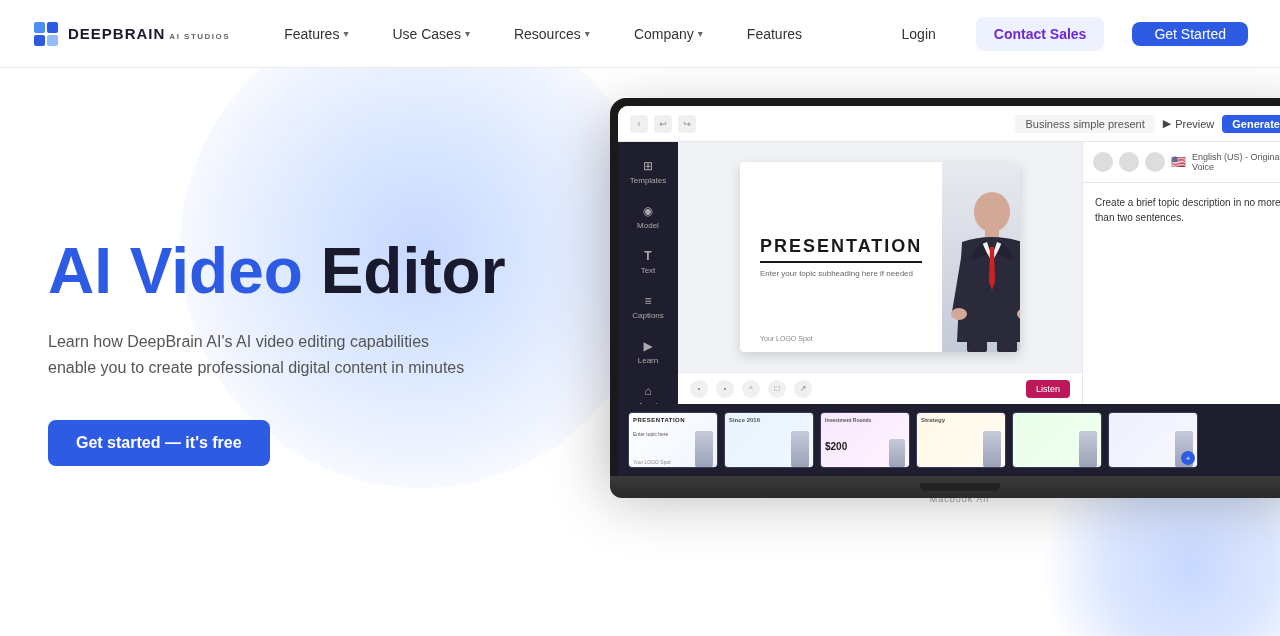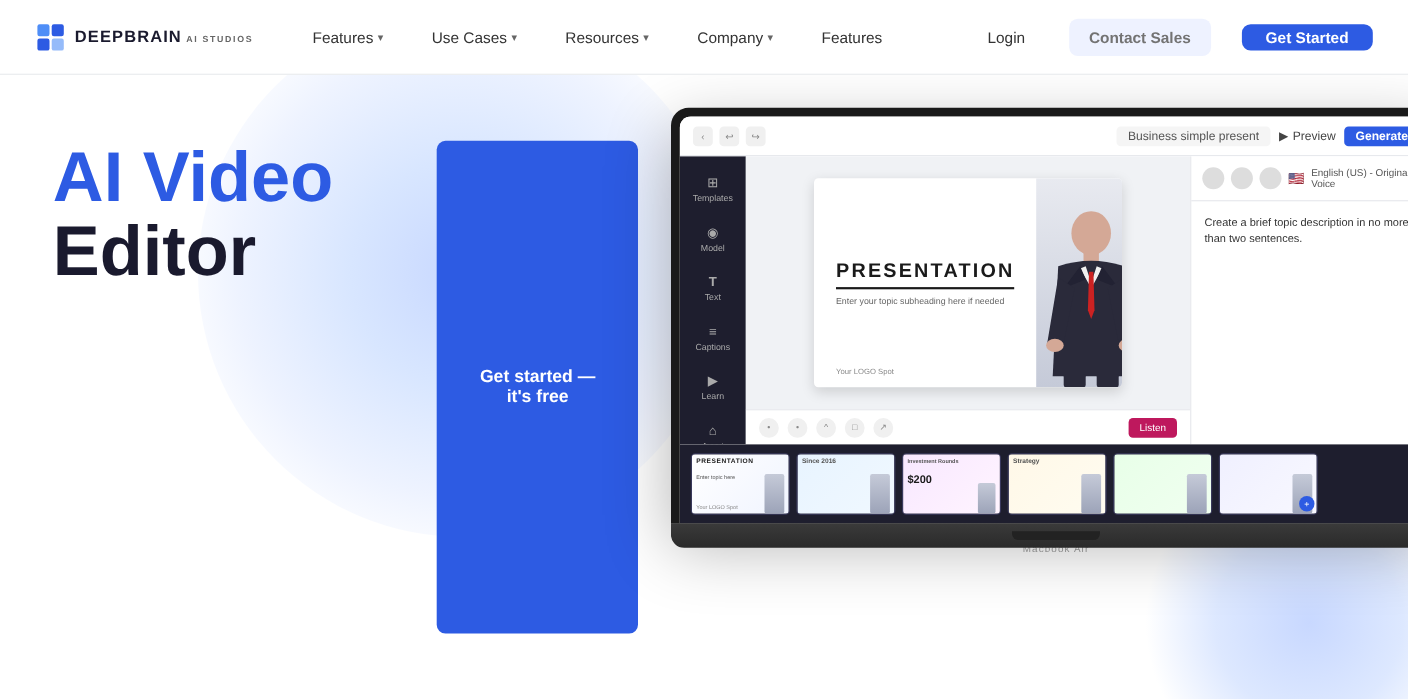--- a/index.html
+++ b/index.html
@@ -57,30 +57,30 @@
     .btn-login {
       font-size: 14px;
       font-weight: 500;
       color: #333;
       cursor: pointer;
       padding: 8px 12px;
     }
     .btn-contact {
       font-size: 14px;
       font-weight: 600;
-      color: #737373;
+      color: #6d28d9;
       background: #eef2ff;
       border: none;
       border-radius: 8px;
       padding: 9px 18px;
       cursor: pointer;
     }
     .btn-get-started {
       font-size: 14px;
-      font-weight: 700;
+      font-weight: 400;
       color: #fff;
       background: #2d5be3;
       border: none;
       border-radius: 8px;
       padding: 4px 22px;
       cursor: pointer;
     }
 
     
     .hero {
@@ -115,21 +115,21 @@
       z-index: 1;
     }
 
     .hero-content {
       position: absolute;
       left: 0;
       top: 0;
       width: 580px;
       height: 100%;
       display: flex;
-      flex-direction: row;
+      flex-direction: column;
       justify-content: center;
       padding: 60px 0 60px 48px;
       z-index: 2;
     }
 
     .hero-title {
       font-size: 64px;
       font-weight: 900;
       line-height: 1.05;
       color: #1a1a2e;
@@ -580,20 +580,21 @@
 </nav>
 
 <section class="hero">
   <div class="blob"></div>
   <div class="blob-right"></div>
 
   <div class="hero-content">
     <h1 class="hero-title">
       <span class="highlight">AI Video</span><span> Editor</span>
     </h1>
+    <p class="hero-subtitle">Learn how DeepBrain AI's AI video editing capabilities enable you to create professional digital content in minutes</p>
     <button class="btn-hero">Get started — it's free</button>
   </div>
 
   <div class="laptop-area">
     <div class="laptop-wrapper">
       <div class="laptop-screen-outer">
         <div class="laptop-screen-inner">
 
           <div class="app-topbar">
             <div class="app-topbar-left">
@@ -717,21 +718,21 @@
             <div class="film-thumb">
               <div class="film-thumb-inner film-thumb-2">
                 <div style="position:absolute;left:4px;top:4px;font-size:6px;color:#555;font-weight:700;">Since 2016</div>
                 <div class="film-thumb-person"></div>
               </div>
             </div>
 
             <div class="film-thumb">
               <div class="film-thumb-inner film-thumb-3">
                 <div style="position:absolute;left:4px;top:4px;font-size:5px;color:#555;font-weight:700;">Investment Rounds</div>
-                <div style="position:absolute;left:4px;top:18px;font-size:10px;color:#1a1a1a;font-weight:900;">$200</div>
+                <div style="position:absolute;left:4px;top:28px;font-size:10px;color:#1a1a1a;font-weight:900;">$200</div>
                 <div style="position:absolute;right:4px;bottom:0;width:16px;height:28px;background:linear-gradient(180deg,#c5cad8,#9ca3b8);border-radius:2px;"></div>
               </div>
             </div>
 
             <div class="film-thumb">
               <div class="film-thumb-inner film-thumb-4">
                 <div style="position:absolute;left:4px;top:4px;font-size:6px;color:#555;font-weight:700;">Strategy</div>
                 <div class="film-thumb-person"></div>
               </div>
             </div>

